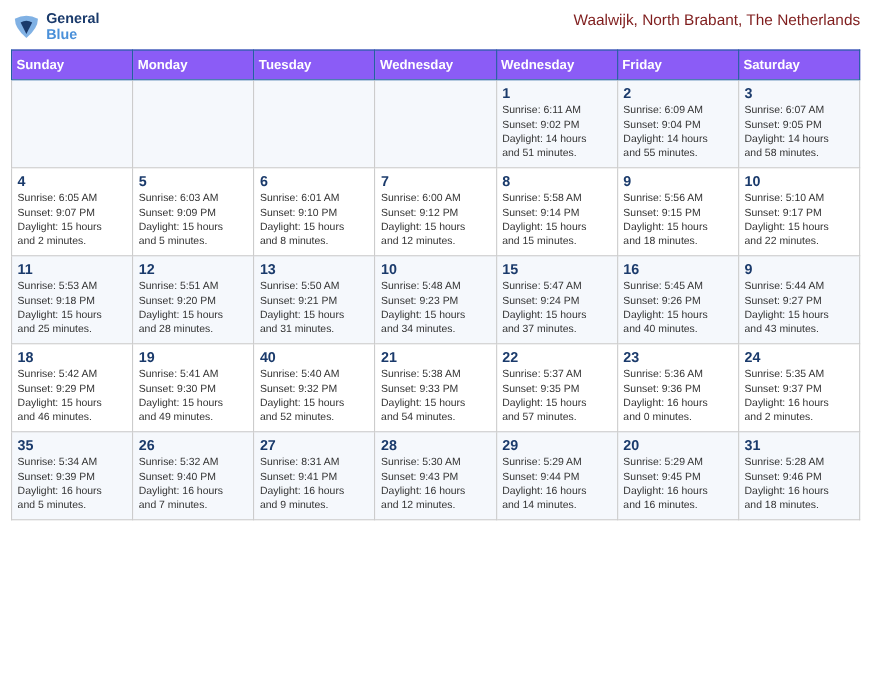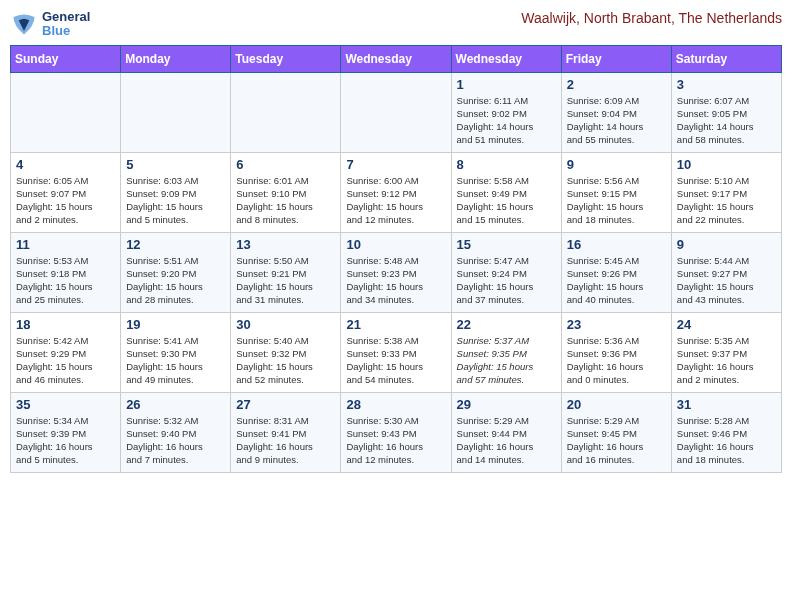--- a/index.html
+++ b/index.html
@@ -177,21 +177,21 @@
         <td>
           <span class="day-number">7</span>
           <div class="day-info" style="white-space: pre-line;">Sunrise: 6:00 AM
 Sunset: 9:12 PM
 Daylight: 15 hours
 and 12 minutes.</div>
         </td>
         <td>
           <span class="day-number">8</span>
           <div class="day-info" style="white-space: pre-line;">Sunrise: 5:58 AM
-Sunset: 9:49 PM
+Sunset: 9:14 PM
 Daylight: 15 hours
 and 15 minutes.</div>
         </td>
         <td>
           <span class="day-number">9</span>
           <div class="day-info" style="white-space: pre-line;">Sunrise: 5:56 AM
 Sunset: 9:15 PM
 Daylight: 15 hours
 and 18 minutes.</div>
         </td>
@@ -263,36 +263,36 @@
 and 46 minutes.</div>
         </td>
         <td>
           <span class="day-number">19</span>
           <div class="day-info" style="white-space: pre-line;">Sunrise: 5:41 AM
 Sunset: 9:30 PM
 Daylight: 15 hours
 and 49 minutes.</div>
         </td>
         <td>
-          <span class="day-number">30</span>
+          <span class="day-number">40</span>
           <div class="day-info" style="white-space: pre-line;">Sunrise: 5:40 AM
 Sunset: 9:32 PM
 Daylight: 15 hours
 and 52 minutes.</div>
         </td>
         <td>
           <span class="day-number">21</span>
           <div class="day-info" style="white-space: pre-line;">Sunrise: 5:38 AM
 Sunset: 9:33 PM
 Daylight: 15 hours
 and 54 minutes.</div>
         </td>
         <td>
           <span class="day-number">22</span>
-          <div class="day-info" style="white-space: pre-line; font-style: italic;">Sunrise: 5:37 AM
+          <div class="day-info" style="white-space: pre-line;">Sunrise: 5:37 AM
 Sunset: 9:35 PM
 Daylight: 15 hours
 and 57 minutes.</div>
         </td>
         <td>
           <span class="day-number">23</span>
           <div class="day-info" style="white-space: pre-line;">Sunrise: 5:36 AM
 Sunset: 9:36 PM
 Daylight: 16 hours
 and 0 minutes.</div>

